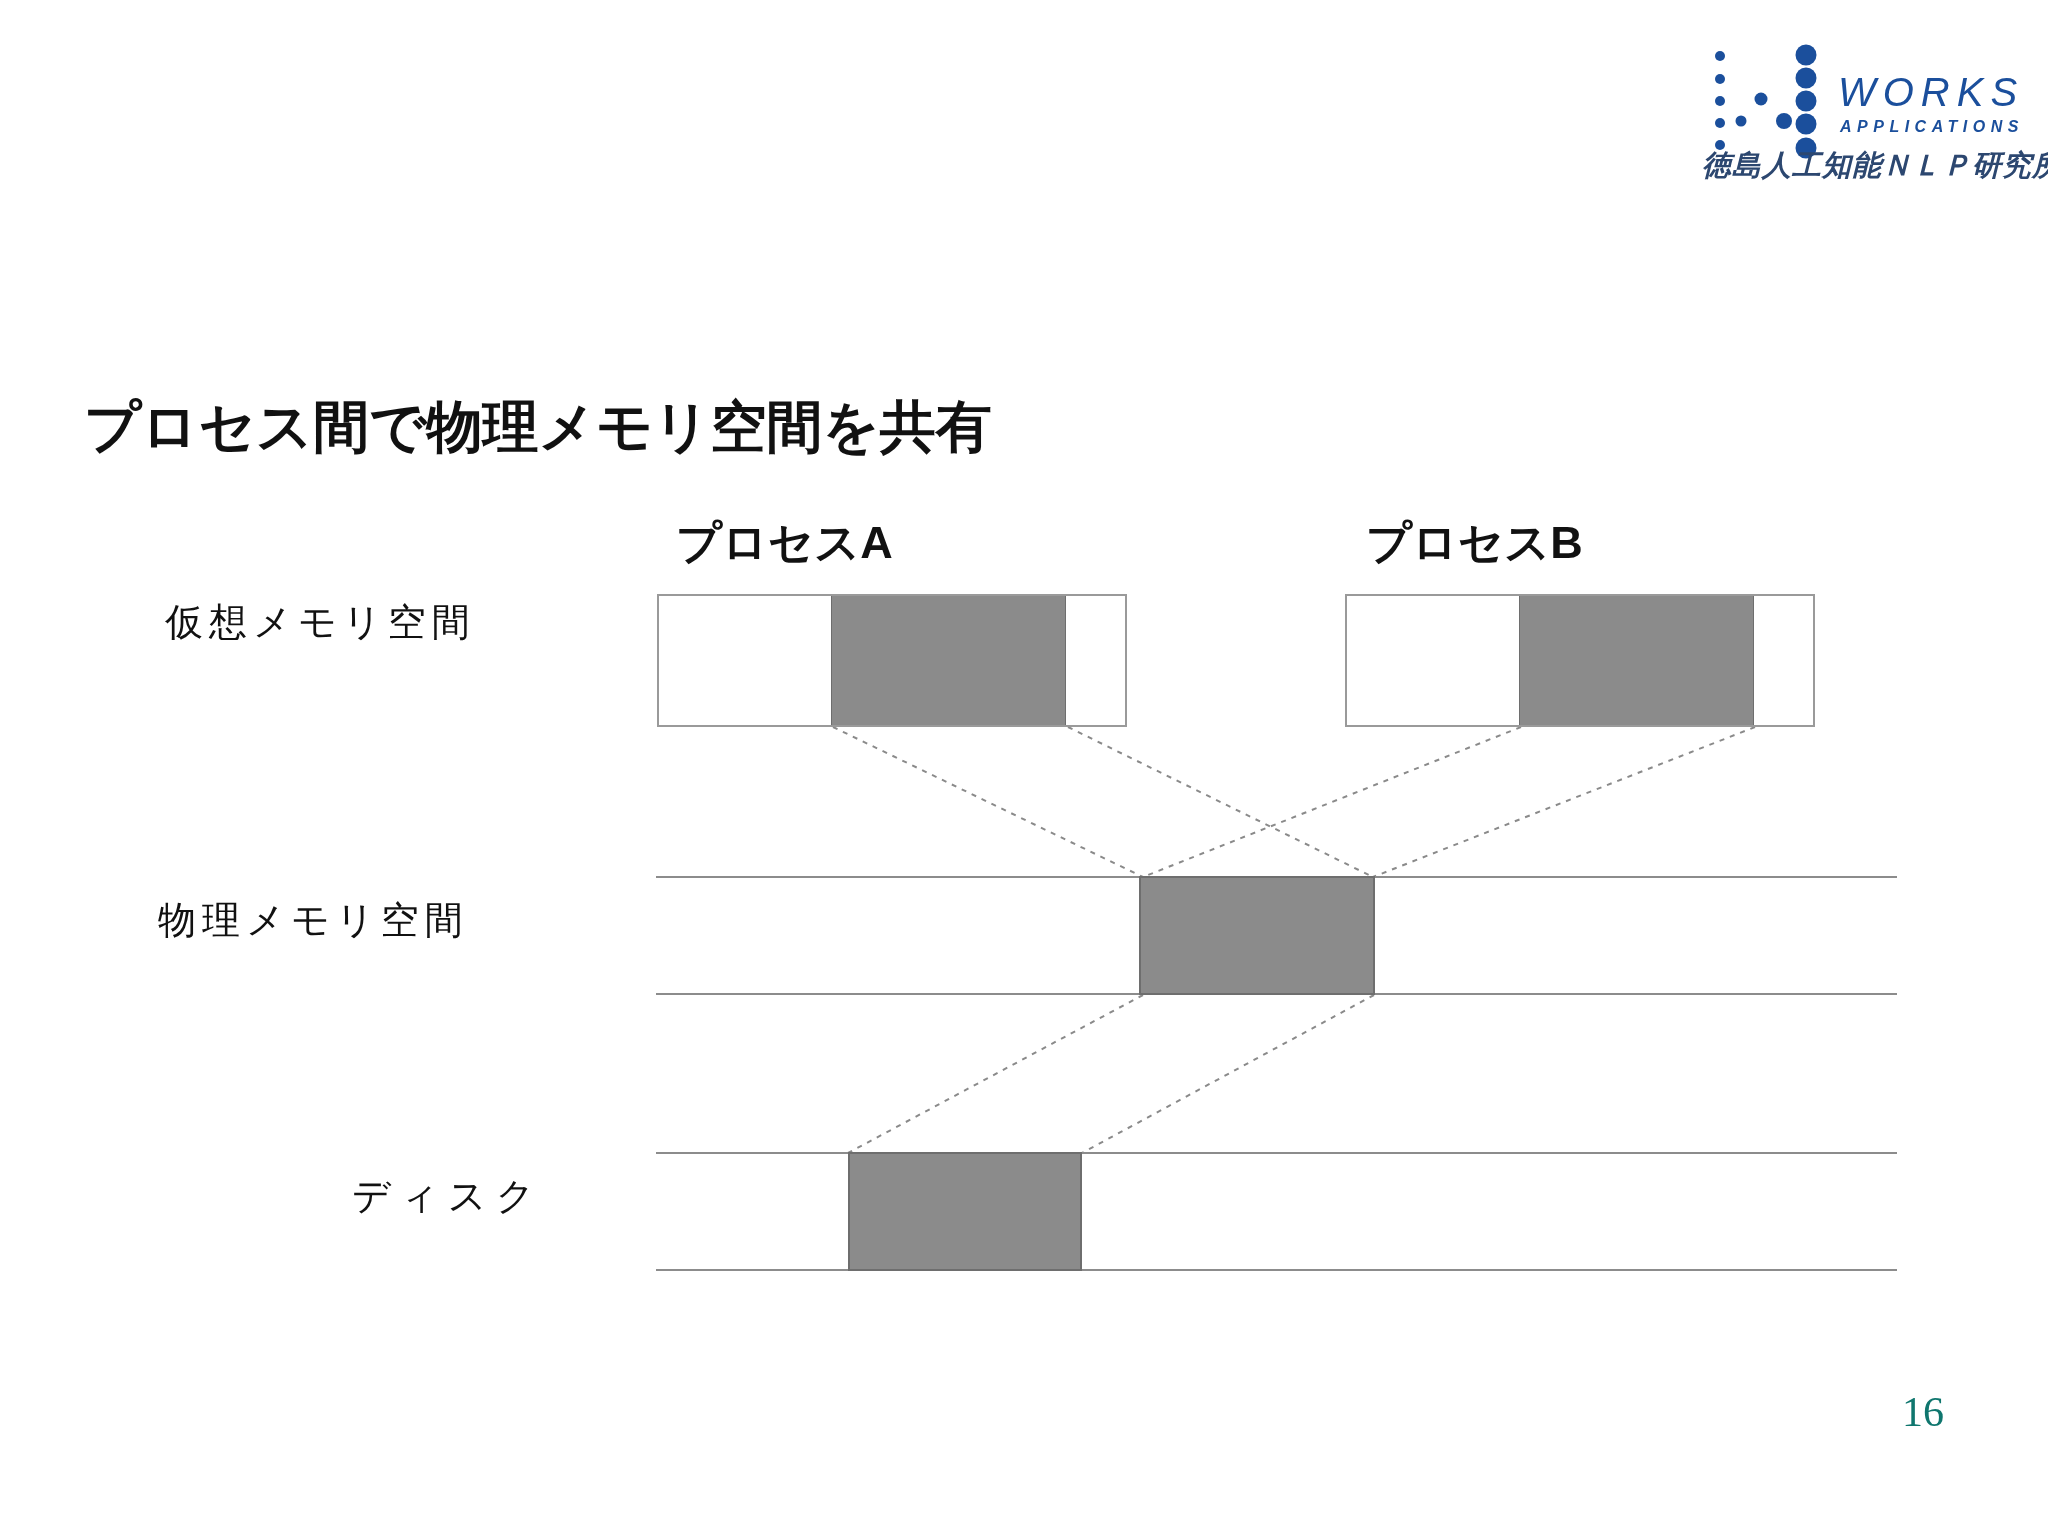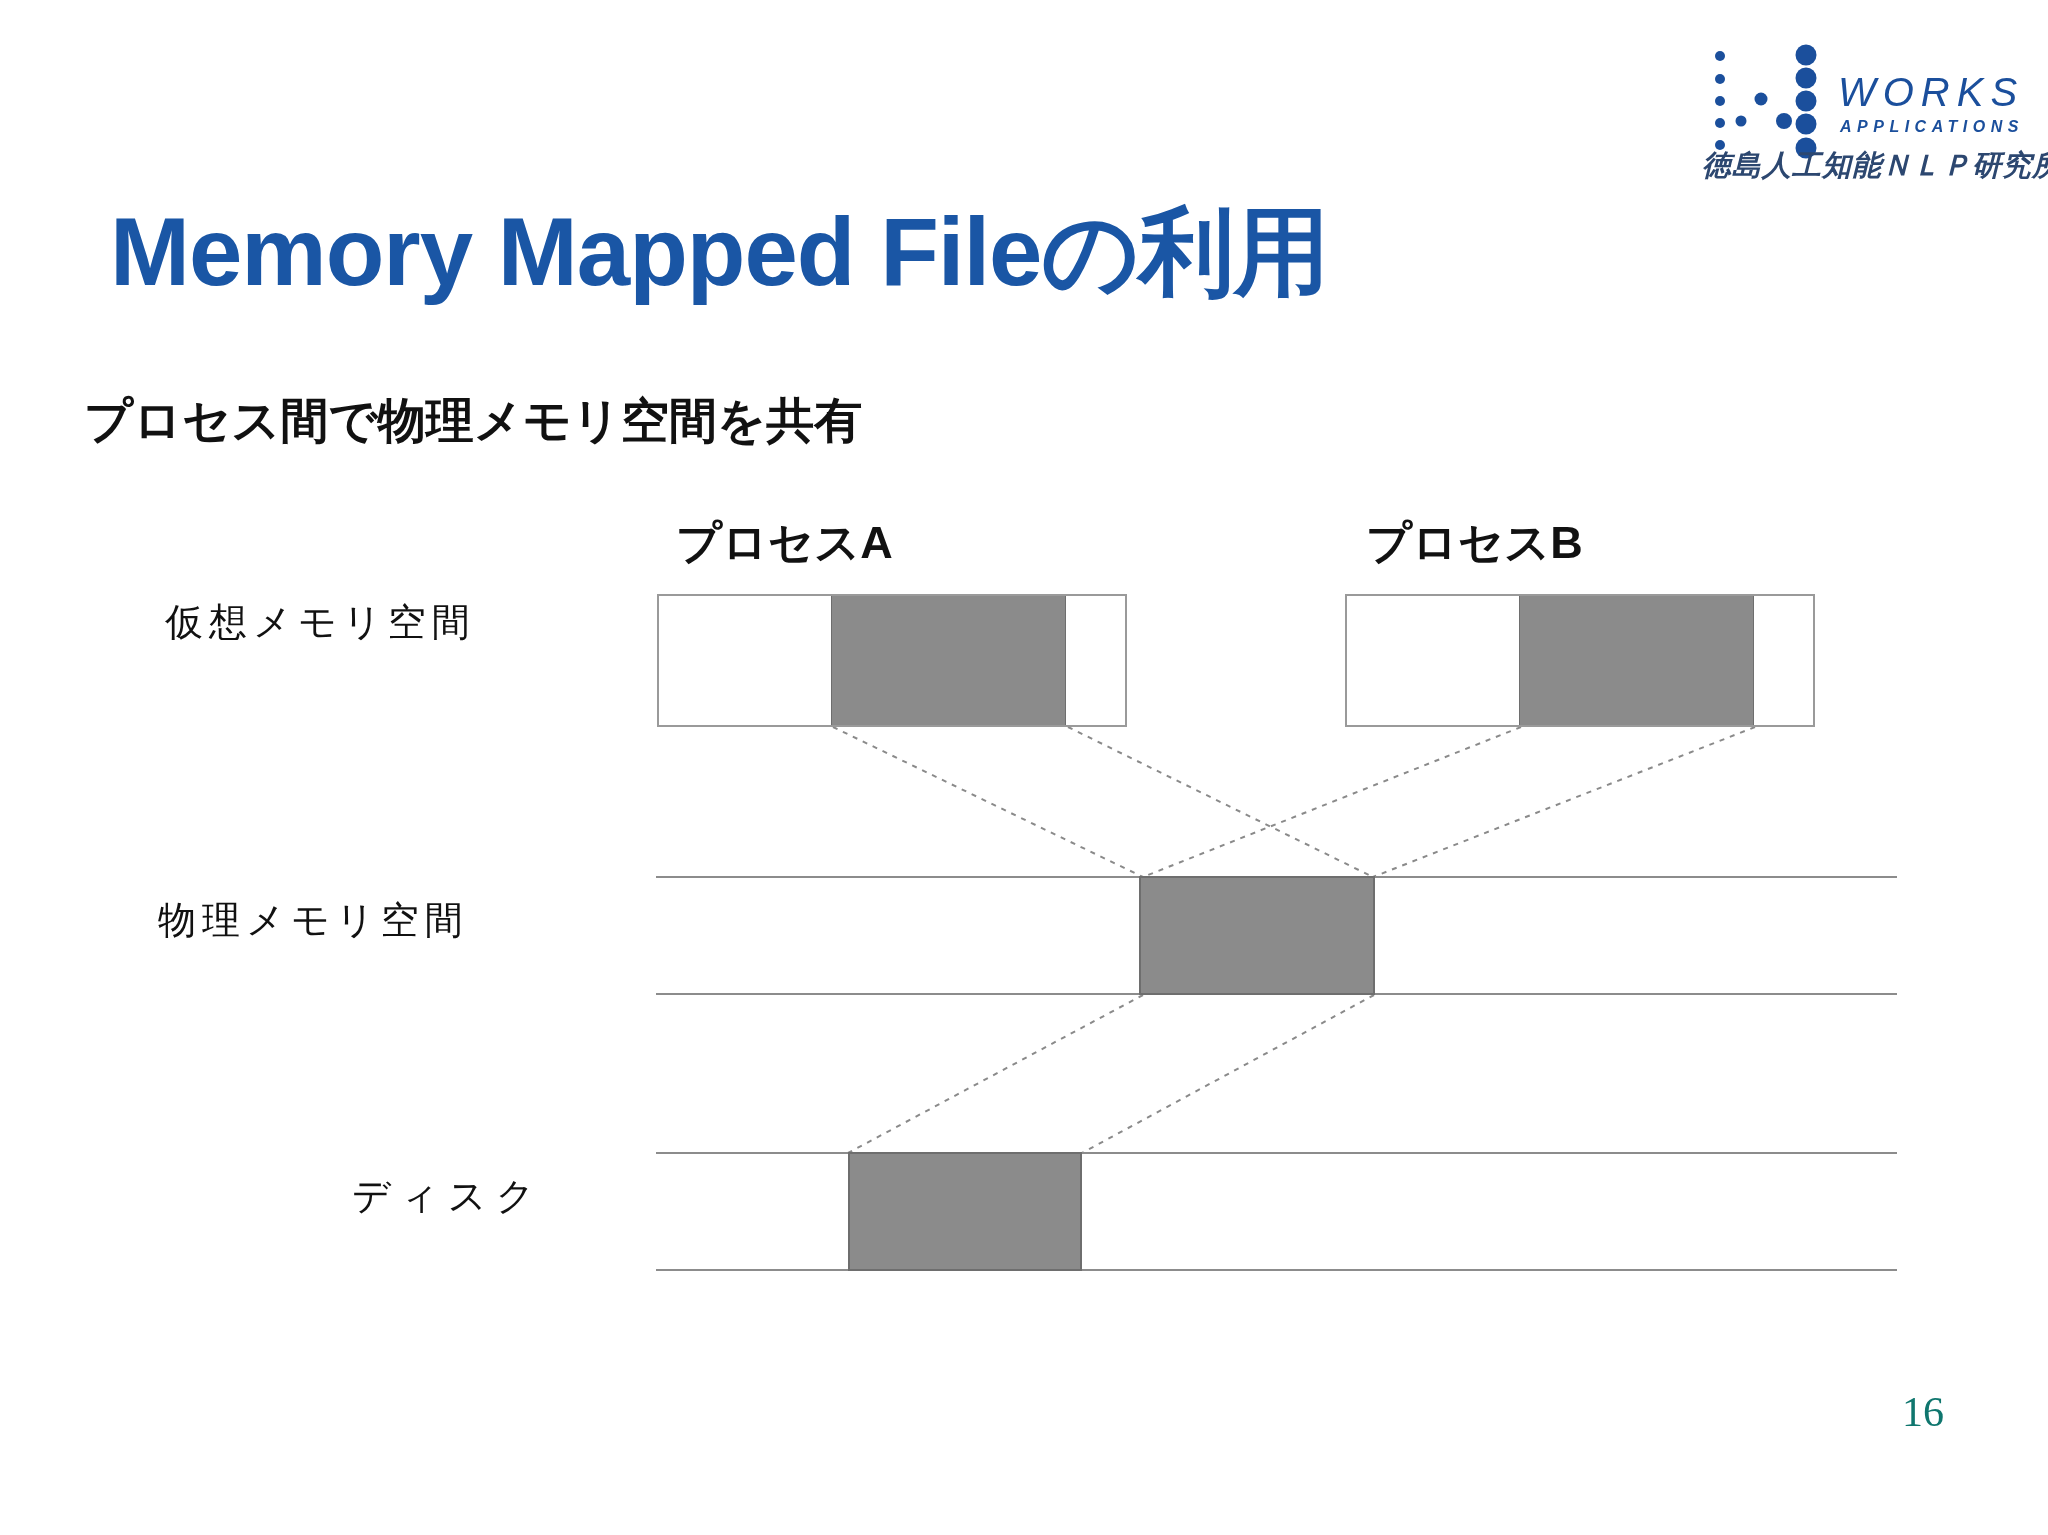--- a/index.html
+++ b/index.html
@@ -15,22 +15,22 @@
   .title{
     position:absolute;left:110px;top:138px;
     font-size:96px;font-weight:bold;line-height:1.05;
     letter-spacing:-1px;
     color:var(--title-blue,#1a56a5);
     white-space:nowrap;
   }
   
   .subtitle{
     position:absolute;left:84px;top:352px;
-    font-family:Liberation Sans, sans-serif;
-    font-size:48px;font-weight:bold;line-height:1.2;
+    font-family:Liberation Mono, monospace;
+    font-size:56px;font-weight:bold;line-height:1.2;
     color:#111;
     white-space:nowrap;
   }
   
   .logo{position:absolute;left:1700px;top:30px;width:348px;height:165px;font-style:italic;}
   .logo svg{position:absolute;left:0;top:8px;}
   .logo .dot{fill:var(--brand-blue,#1b4f9c);}
   .brand-name{
     position:absolute;left:138px;top:40px;
     font-size:40px;letter-spacing:7px;
@@ -115,21 +115,20 @@
     position:absolute;left:1902px;top:1388px;
     font-family:"Liberation Serif","DejaVu Serif",serif;
     font-size:42px;color:#0f766e;
   }
 </style>
 </head>
 <body>
 
 <div class="slide">
 
-  <h1 class="title">Memory Mapped Fileの利用</h1>
 
   <div class="logo">
     <svg width="120" height="125" viewBox="0 0 120 125" aria-hidden="true">
       <circle class="dot" cx="20" cy="18" r="5"></circle>
       <circle class="dot" cx="20" cy="41" r="5"></circle>
       <circle class="dot" cx="20" cy="63" r="5"></circle>
       <circle class="dot" cx="20" cy="85" r="5"></circle>
       <circle class="dot" cx="20" cy="107" r="5"></circle>
       <circle class="dot" cx="61" cy="61" r="6.5"></circle>
       <circle class="dot" cx="41" cy="83" r="5.5"></circle>

